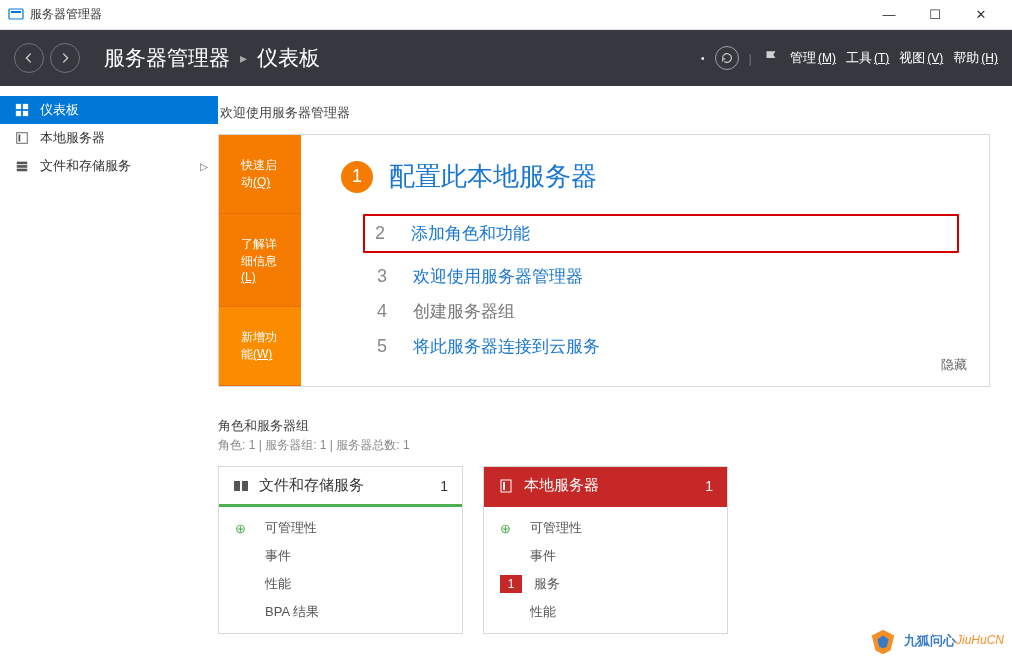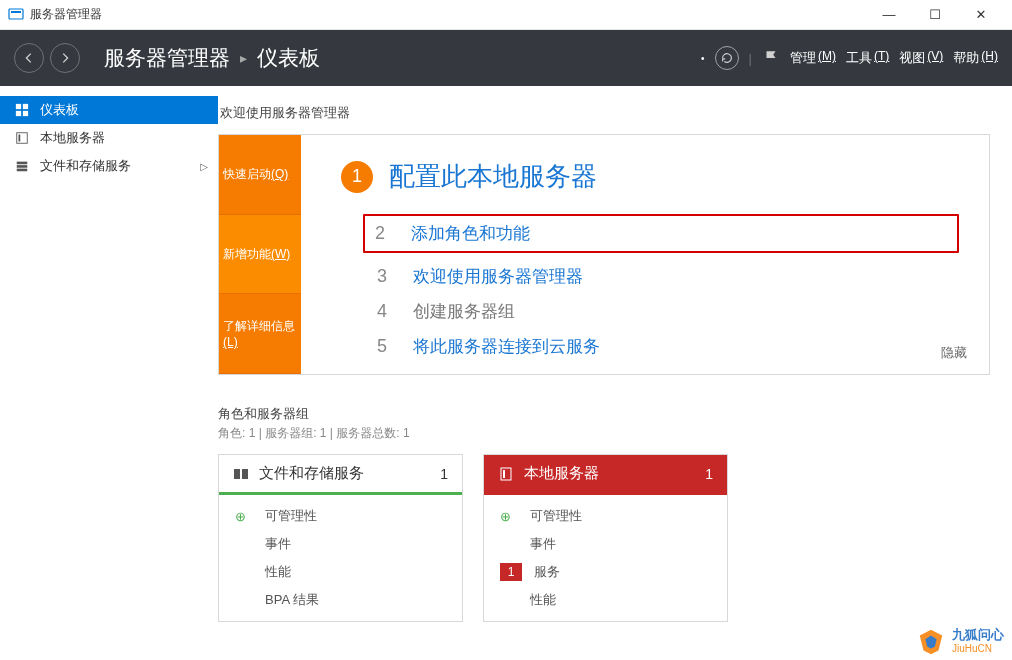--- a/index.html
+++ b/index.html
@@ -15,21 +15,21 @@
 
 
 .headerbar { height: 56px; background: #35393f; display: flex; align-items: center; color: #fff; padding: 0 14px; }
 .nav-btn { width: 30px; height: 30px; border: 1px solid #6e7279; border-radius: 50%; display: flex; align-items: center; justify-content: center; color: #d0d0d0; margin-right: 6px; }
 .breadcrumb { font-size: 21px; font-weight: 300; margin-left: 18px; display: flex; align-items: center; gap: 10px; }
 .breadcrumb .sep { font-size: 14px; color: #aaa; }
 .headerbar .spacer { flex: 1; }
 .header-right { display: flex; align-items: center; gap: 10px; font-size: 13px; }
 .header-right .circ-icon { width: 24px; height: 24px; border: 1px solid #a0a3a9; border-radius: 50%; display: flex; align-items: center; justify-content: center; font-size: 12px; }
 .header-right .pipe { color: #6e7279; }
-.menu-item { display: flex; align-items: flex-start; gap: 2px; }
+.menu-item { display: flex; align-items: center; gap: 2px; }
 .menu-item .hotkey { text-decoration: underline; font-size: 12px; }
 
 
 .main { display: flex; height: calc(660px - 30px - 56px); }
 
 .sidebar { width: 218px; background: #fff; padding-top: 10px; }
 .sidebar-item { height: 28px; display: flex; align-items: center; padding: 0 10px 0 14px; font-size: 13px; color: #333; gap: 10px; }
 .sidebar-item.active { background: #0078d7; color: #fff; }
 .sidebar-item .icon { width: 16px; display: inline-flex; justify-content: center; }
 .sidebar-item .chev { margin-left: auto; font-size: 10px; color: #666; }
@@ -37,21 +37,21 @@
 .content { flex: 1; background: #fff; position: relative; overflow: hidden; }
 .content-inner { padding: 18px 22px 0 0; height: 100%; overflow-y: auto; }
 .content-inner::-webkit-scrollbar { width: 16px; }
 .content-inner::-webkit-scrollbar-thumb { background: #c1c1c1; }
 .content-inner::-webkit-scrollbar-track { background: #f0f0f0; }
 
 .welcome-title { font-size: 13px; color: #444; margin-left: 2px; margin-bottom: 12px; }
 
 .quickstart-box { border: 1px solid #d8d8d8; display: flex; margin-bottom: 30px; }
 .qs-left { width: 82px; background: #f57c00; display: flex; flex-direction: column; }
-.qs-left .qs-section { flex: 1; border-bottom: 1px solid #e86f00; display: flex; align-items: center; padding: 4px; font-size: 12px; color: #fff; }
+.qs-left .qs-section { flex: 1; border-bottom: 1px solid #e86f00; display: flex; align-items: flex-start; padding: 22px; font-size: 12px; color: #fff; }
 .qs-left .qs-section.light { background: #fb8c00; }
 .qs-left .qs-section .hk { text-decoration: underline; }
 .qs-right { flex: 1; padding: 24px 30px 16px 40px; position: relative; }
 .qs-heading { display: flex; align-items: center; gap: 16px; margin-bottom: 20px; }
 .qs-num-big { width: 32px; height: 32px; background: #f57c00; color: #fff; border-radius: 50%; display: flex; align-items: center; justify-content: center; font-size: 18px; }
 .qs-heading-text { font-size: 26px; color: #1976d2; font-weight: 400; }
 .qs-steps { display: flex; flex-direction: column; gap: 12px; padding-left: 30px; }
 .qs-step { display: flex; align-items: center; gap: 20px; font-size: 17px; color: #1976d2; }
 .qs-step .num { width: 22px; text-align: center; color: #888; font-size: 18px; }
 .qs-step.highlight { border: 2px solid #d40000; padding: 6px 10px 6px 4px; margin-left: -8px; border-radius: 1px; }
@@ -68,23 +68,23 @@
 .card-header.red { background: #c62828; color: #fff; border-bottom-color: #c62828; }
 .card-header .count { margin-left: auto; font-size: 14px; }
 .card-body { padding: 12px 16px; display: flex; flex-direction: column; gap: 10px; font-size: 13px; color: #555; }
 .card-row { display: flex; align-items: center; gap: 12px; }
 .card-row .up-icon { color: #4caf50; width: 18px; }
 .card-row .badge { width: 22px; height: 18px; background: #c62828; color: #fff; display: flex; align-items: center; justify-content: center; font-size: 12px; }
 .card-row .pad { width: 18px; }
 
 .watermark { position: absolute; bottom: 4px; right: 8px; display: flex; align-items: center; gap: 6px; opacity: 0.85; pointer-events:none;}
 .watermark svg { width: 30px; height: 30px; }
-.watermark .wm-text { display: flex; flex-direction: column; line-height: 1.1; }
+.watermark .wm-text { display: flex; flex-direction: row; line-height: 1.1; }
 .watermark .wm-cn { font-size: 13px; color: #1565c0; font-weight: bold; }
-.watermark .wm-en { font-size: 10px; color: #f57c00; }
+.watermark .wm-en { font-size: 12px; color: #f57c00; font-style: italic; }
 
 
 svg { display: block; }
 </style>
 </head>
 <body>
 
 <div class="titlebar">
   <span class="app-icon">
     <svg viewBox="0 0 16 16">
@@ -189,25 +189,25 @@
 
   <div class="content">
    <div class="content-inner">
     <div class="welcome-title">欢迎使用服务器管理器</div>
 
     <div class="quickstart-box">
       <div class="qs-left">
         <div class="qs-section">
               <span><span>快速启动</span><span class="hk">(Q)</span></span>
             </div>
+        <div class="qs-section">
+              <span><span>了解详细信息</span><span class="hk">(L)</span></span>
+            </div>
         <div class="qs-section light">
               <span><span>新增功能</span><span class="hk">(W)</span></span>
-            </div>
-        <div class="qs-section">
-              <span><span>了解详细信息</span><span class="hk">(L)</span></span>
             </div>
       </div>
       <div class="qs-right">
         <div class="qs-heading">
           <div class="qs-num-big">1</div>
           <div class="qs-heading-text">配置此本地服务器</div>
         </div>
         <div class="qs-steps">
           <div class="qs-step highlight">
             <span class="num">2</span>

